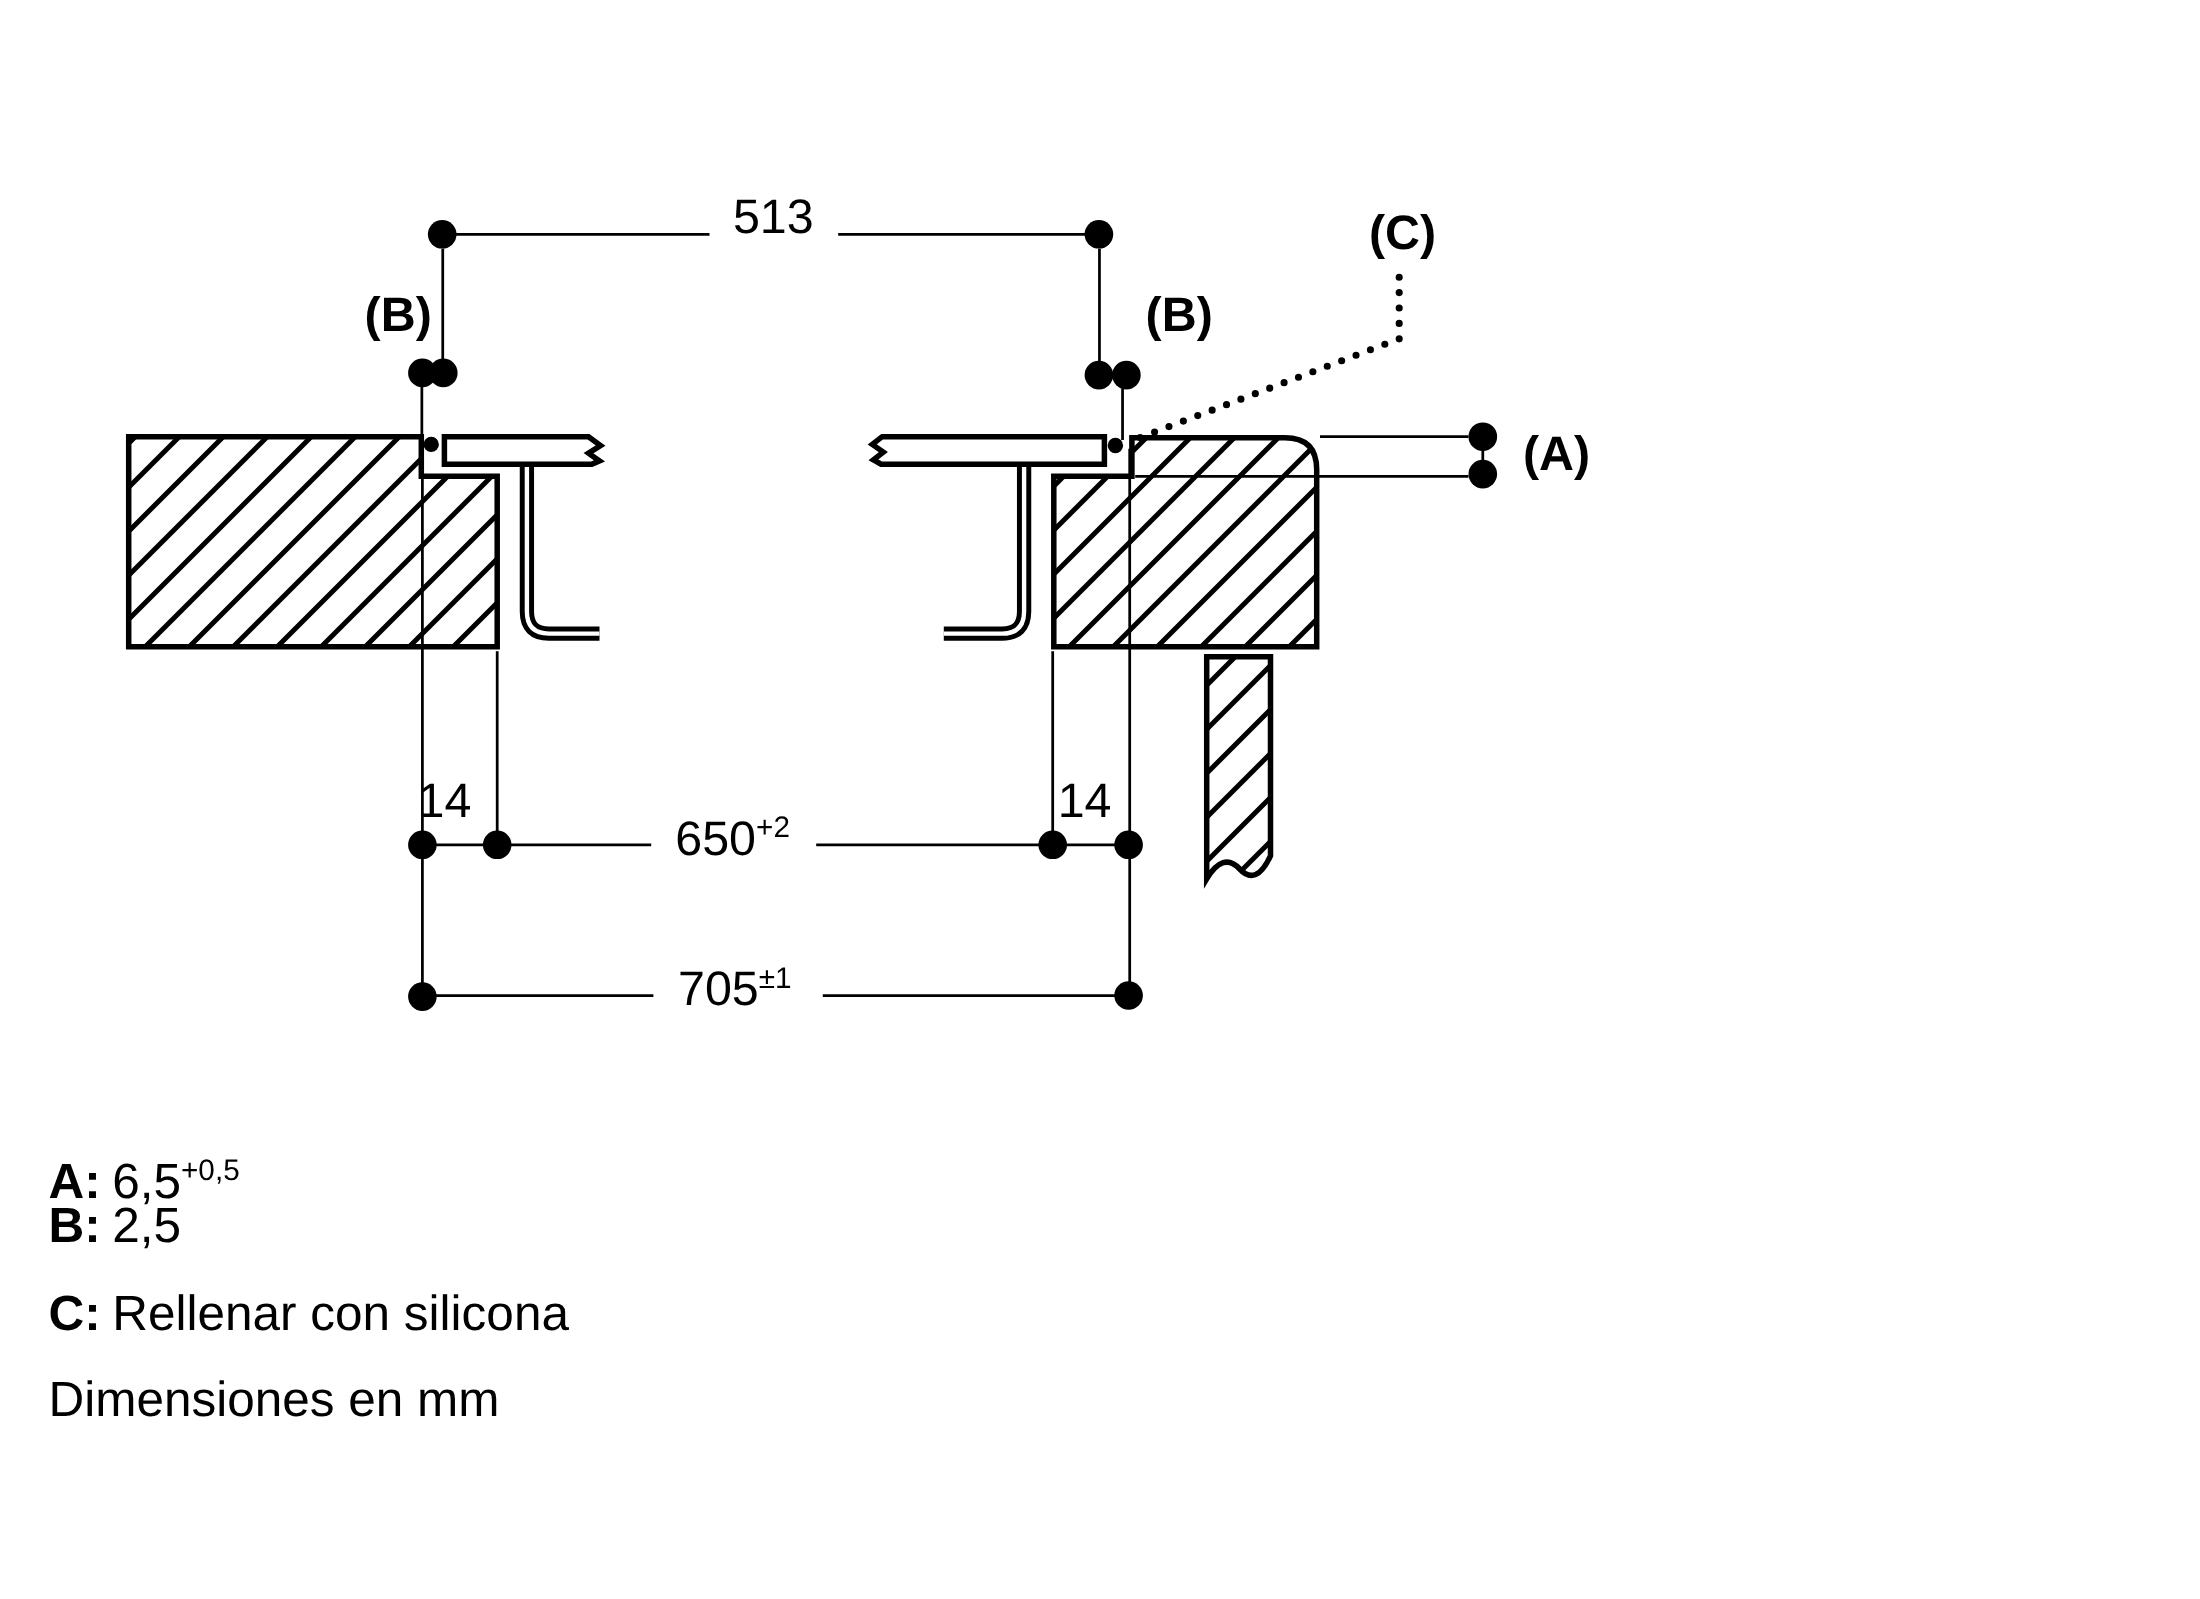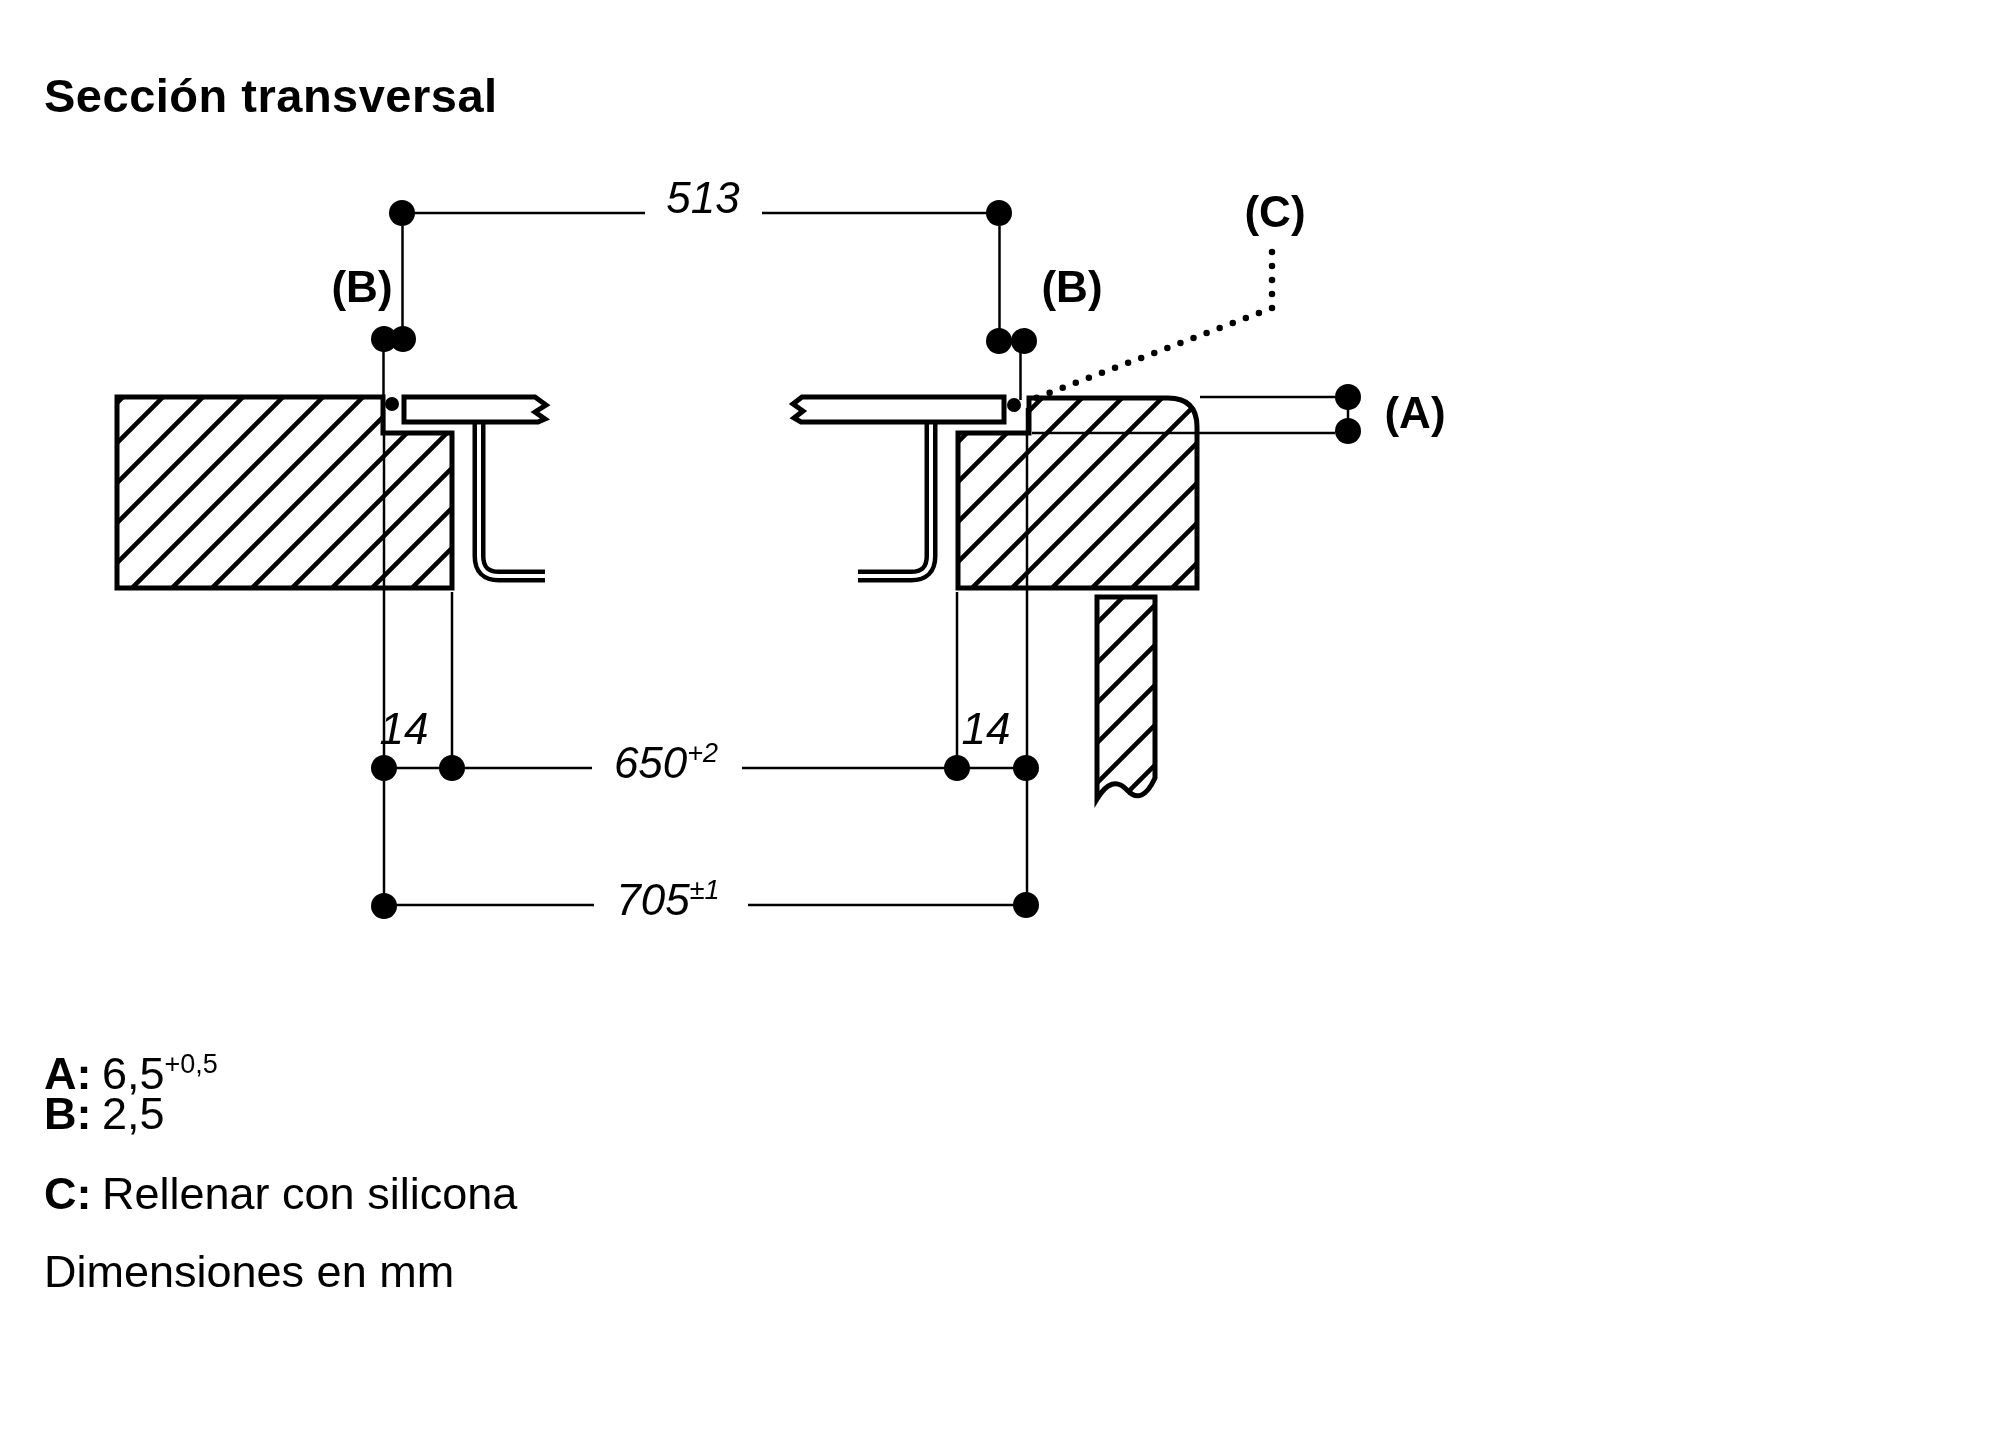--- a/index.html
+++ b/index.html
@@ -2,21 +2,21 @@
 <html><head>
 <meta charset="utf-8">
 <style>
   html,body{margin:0;padding:0;background:#fff;}
   #page{position:relative;width:2000px;height:1454px;background:#fff;overflow:hidden;
         font-family:"Liberation Sans",sans-serif;color:#000;}
   svg{position:absolute;left:0;top:0;}
   .lbl{position:absolute;white-space:nowrap;color:#000;}
   .ctr{transform:translate(-50%,-50%);}
   .title{font-size:47px;font-weight:bold;letter-spacing:.5px;}
-  .dim{font-size:44px;font-style:italic;}
+  .dim{font-size:44px;}
   .callout{font-size:44px;font-weight:bold;}
   sup.tol{font-size:27px;vertical-align:0;position:relative;top:-16px;letter-spacing:0;}
   .legend-row{font-size:45px;}
   .legend-key{font-weight:bold;display:inline-block;min-width:58px;}
   .footer{font-size:45px;}
 </style>
 </head>
 <body>
 
 <div id="page">
@@ -76,21 +76,20 @@
       <circle cx="452" cy="768" r="13"></circle>
       <circle cx="957" cy="768" r="13"></circle>
       <circle cx="1026" cy="768" r="13"></circle>
       <circle cx="384" cy="906" r="13"></circle>
       <circle cx="1026" cy="905" r="13"></circle>
       <circle cx="1348" cy="397" r="13"></circle>
       <circle cx="1348" cy="431" r="13"></circle>
     </g>
   </svg>
 
-  <div class="lbl title" style="left:44px;top:68px;">Sección transversal</div>
 
   <div class="lbl dim ctr" style="left:703px;top:198px;">
     <span>513</span><sup class="tol"></sup>
   </div>
 
   <div class="lbl callout ctr" style="left:362px;top:287px;">(B)</div>
   <div class="lbl callout ctr" style="left:1072px;top:287px;">(B)</div>
   <div class="lbl callout ctr" style="left:1275px;top:212px;">(C)</div>
   <div class="lbl callout ctr" style="left:1415px;top:413px;">(A)</div>
 

